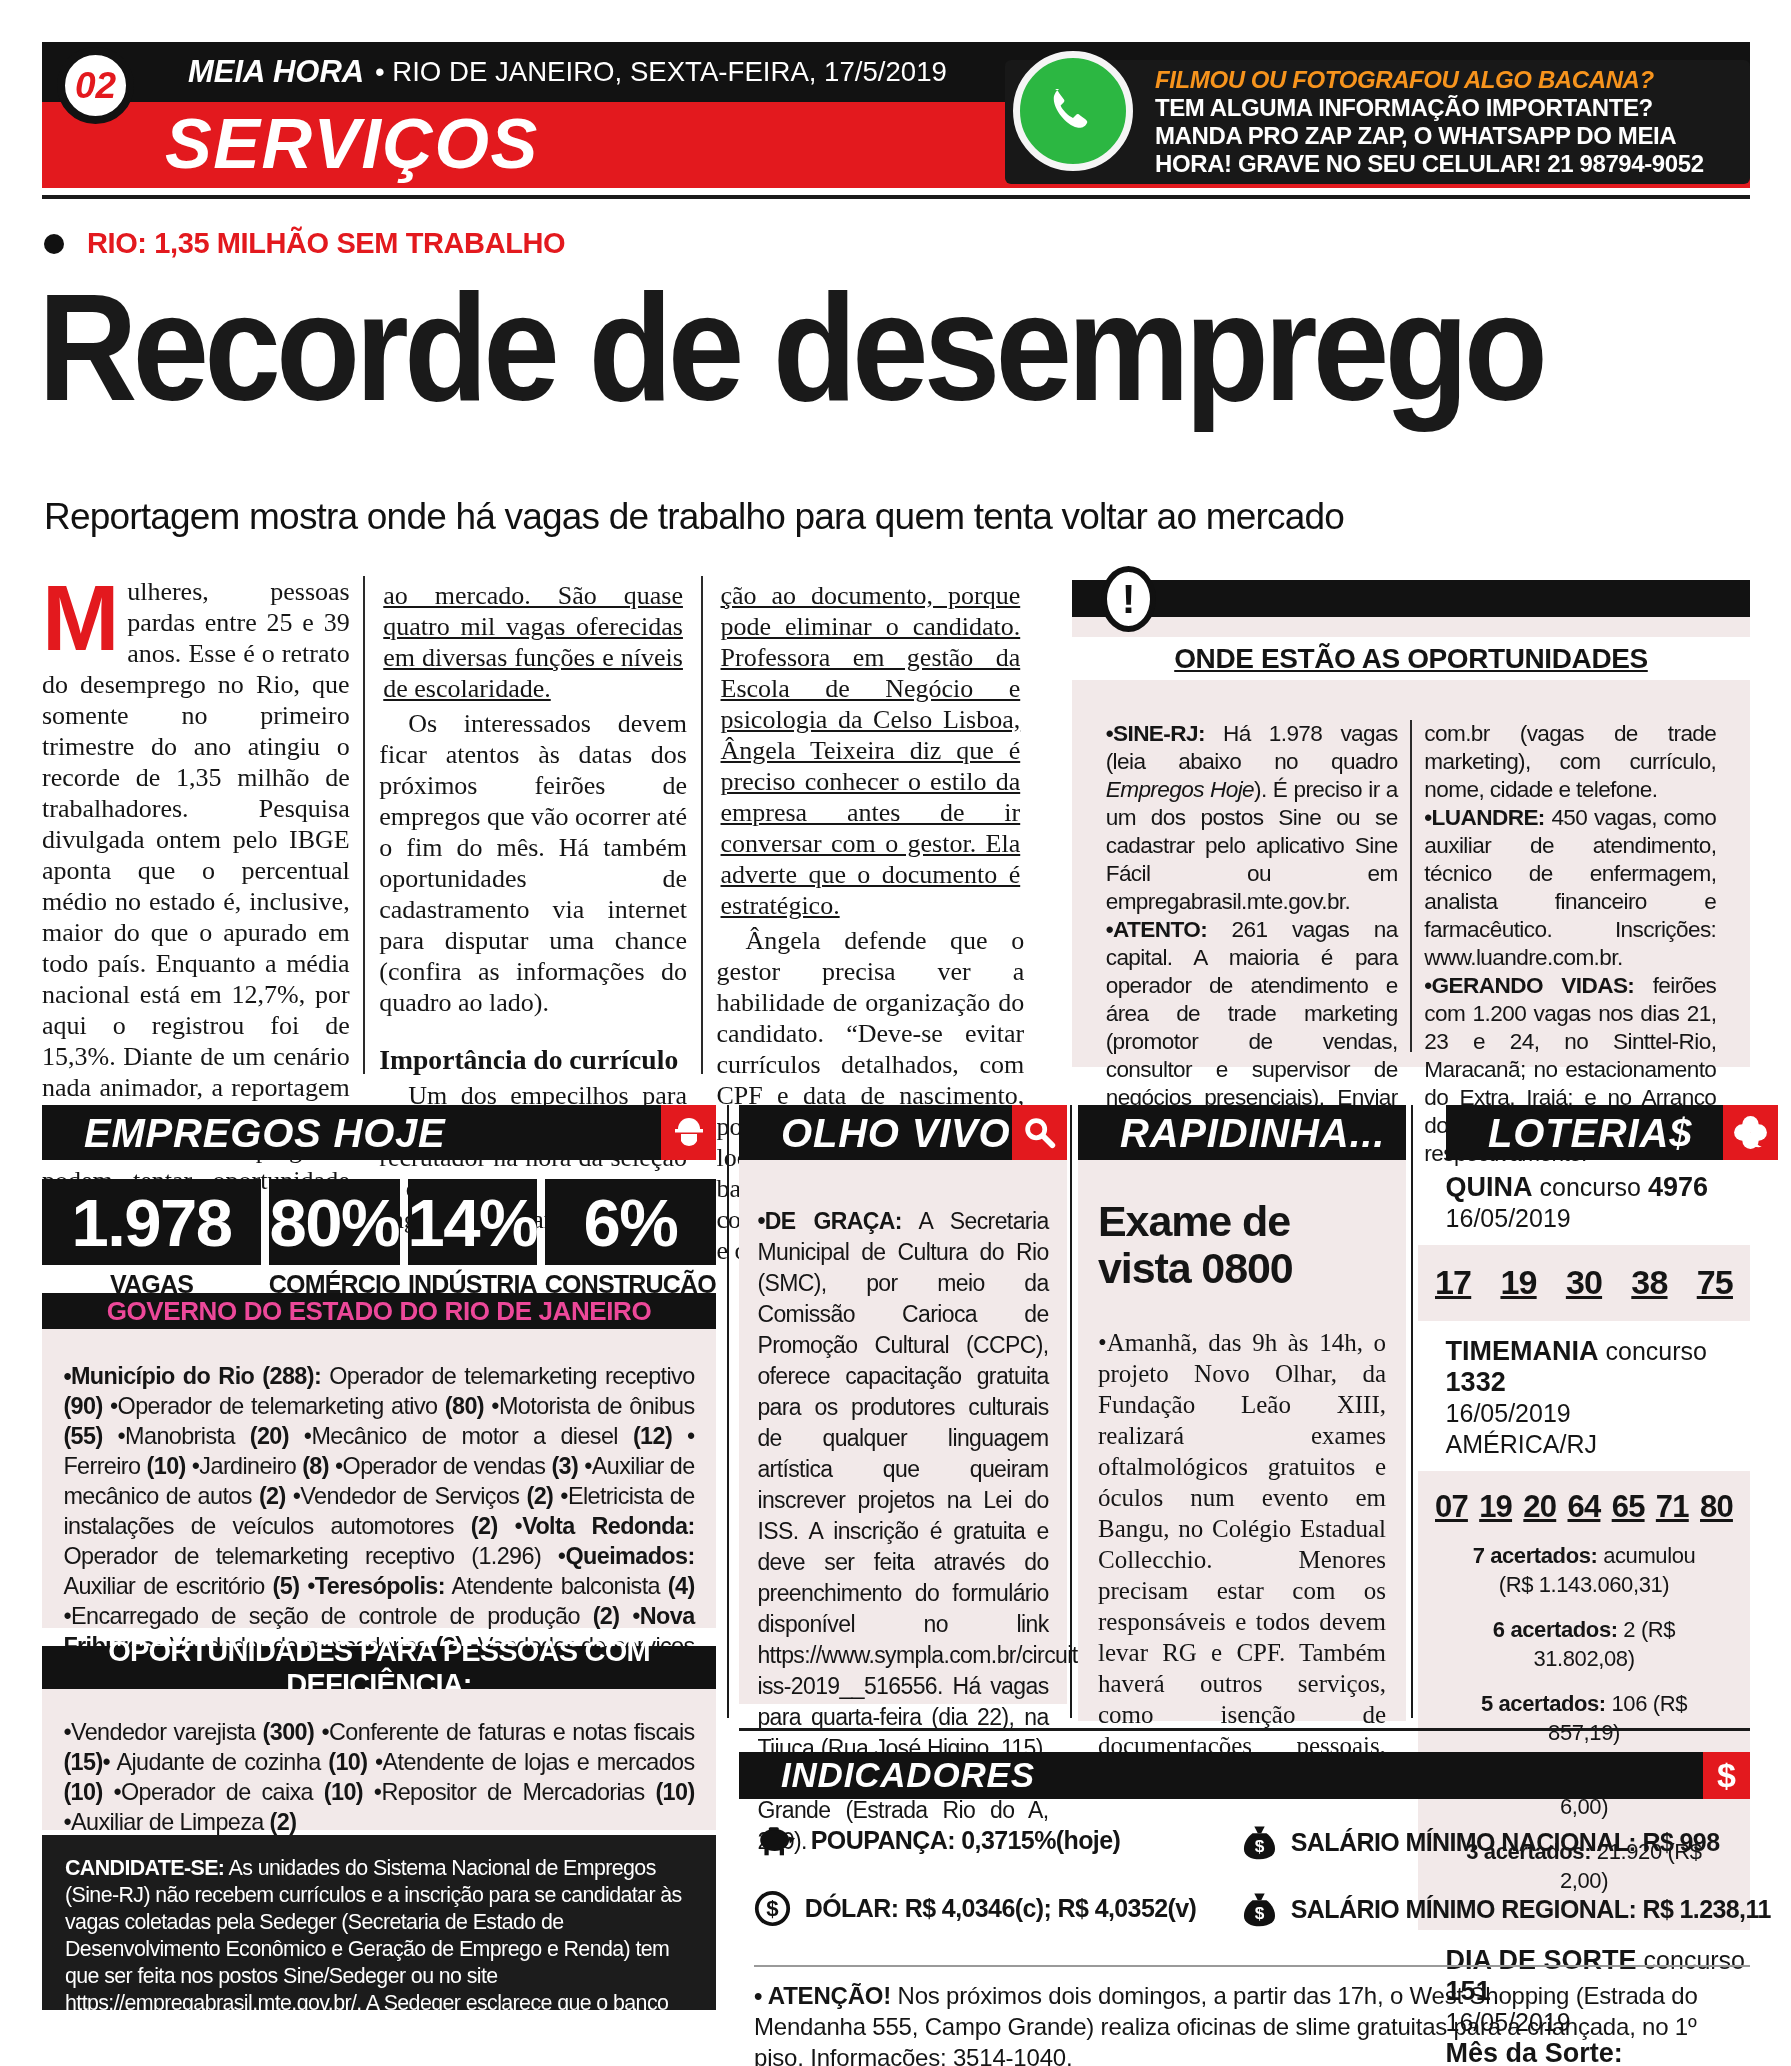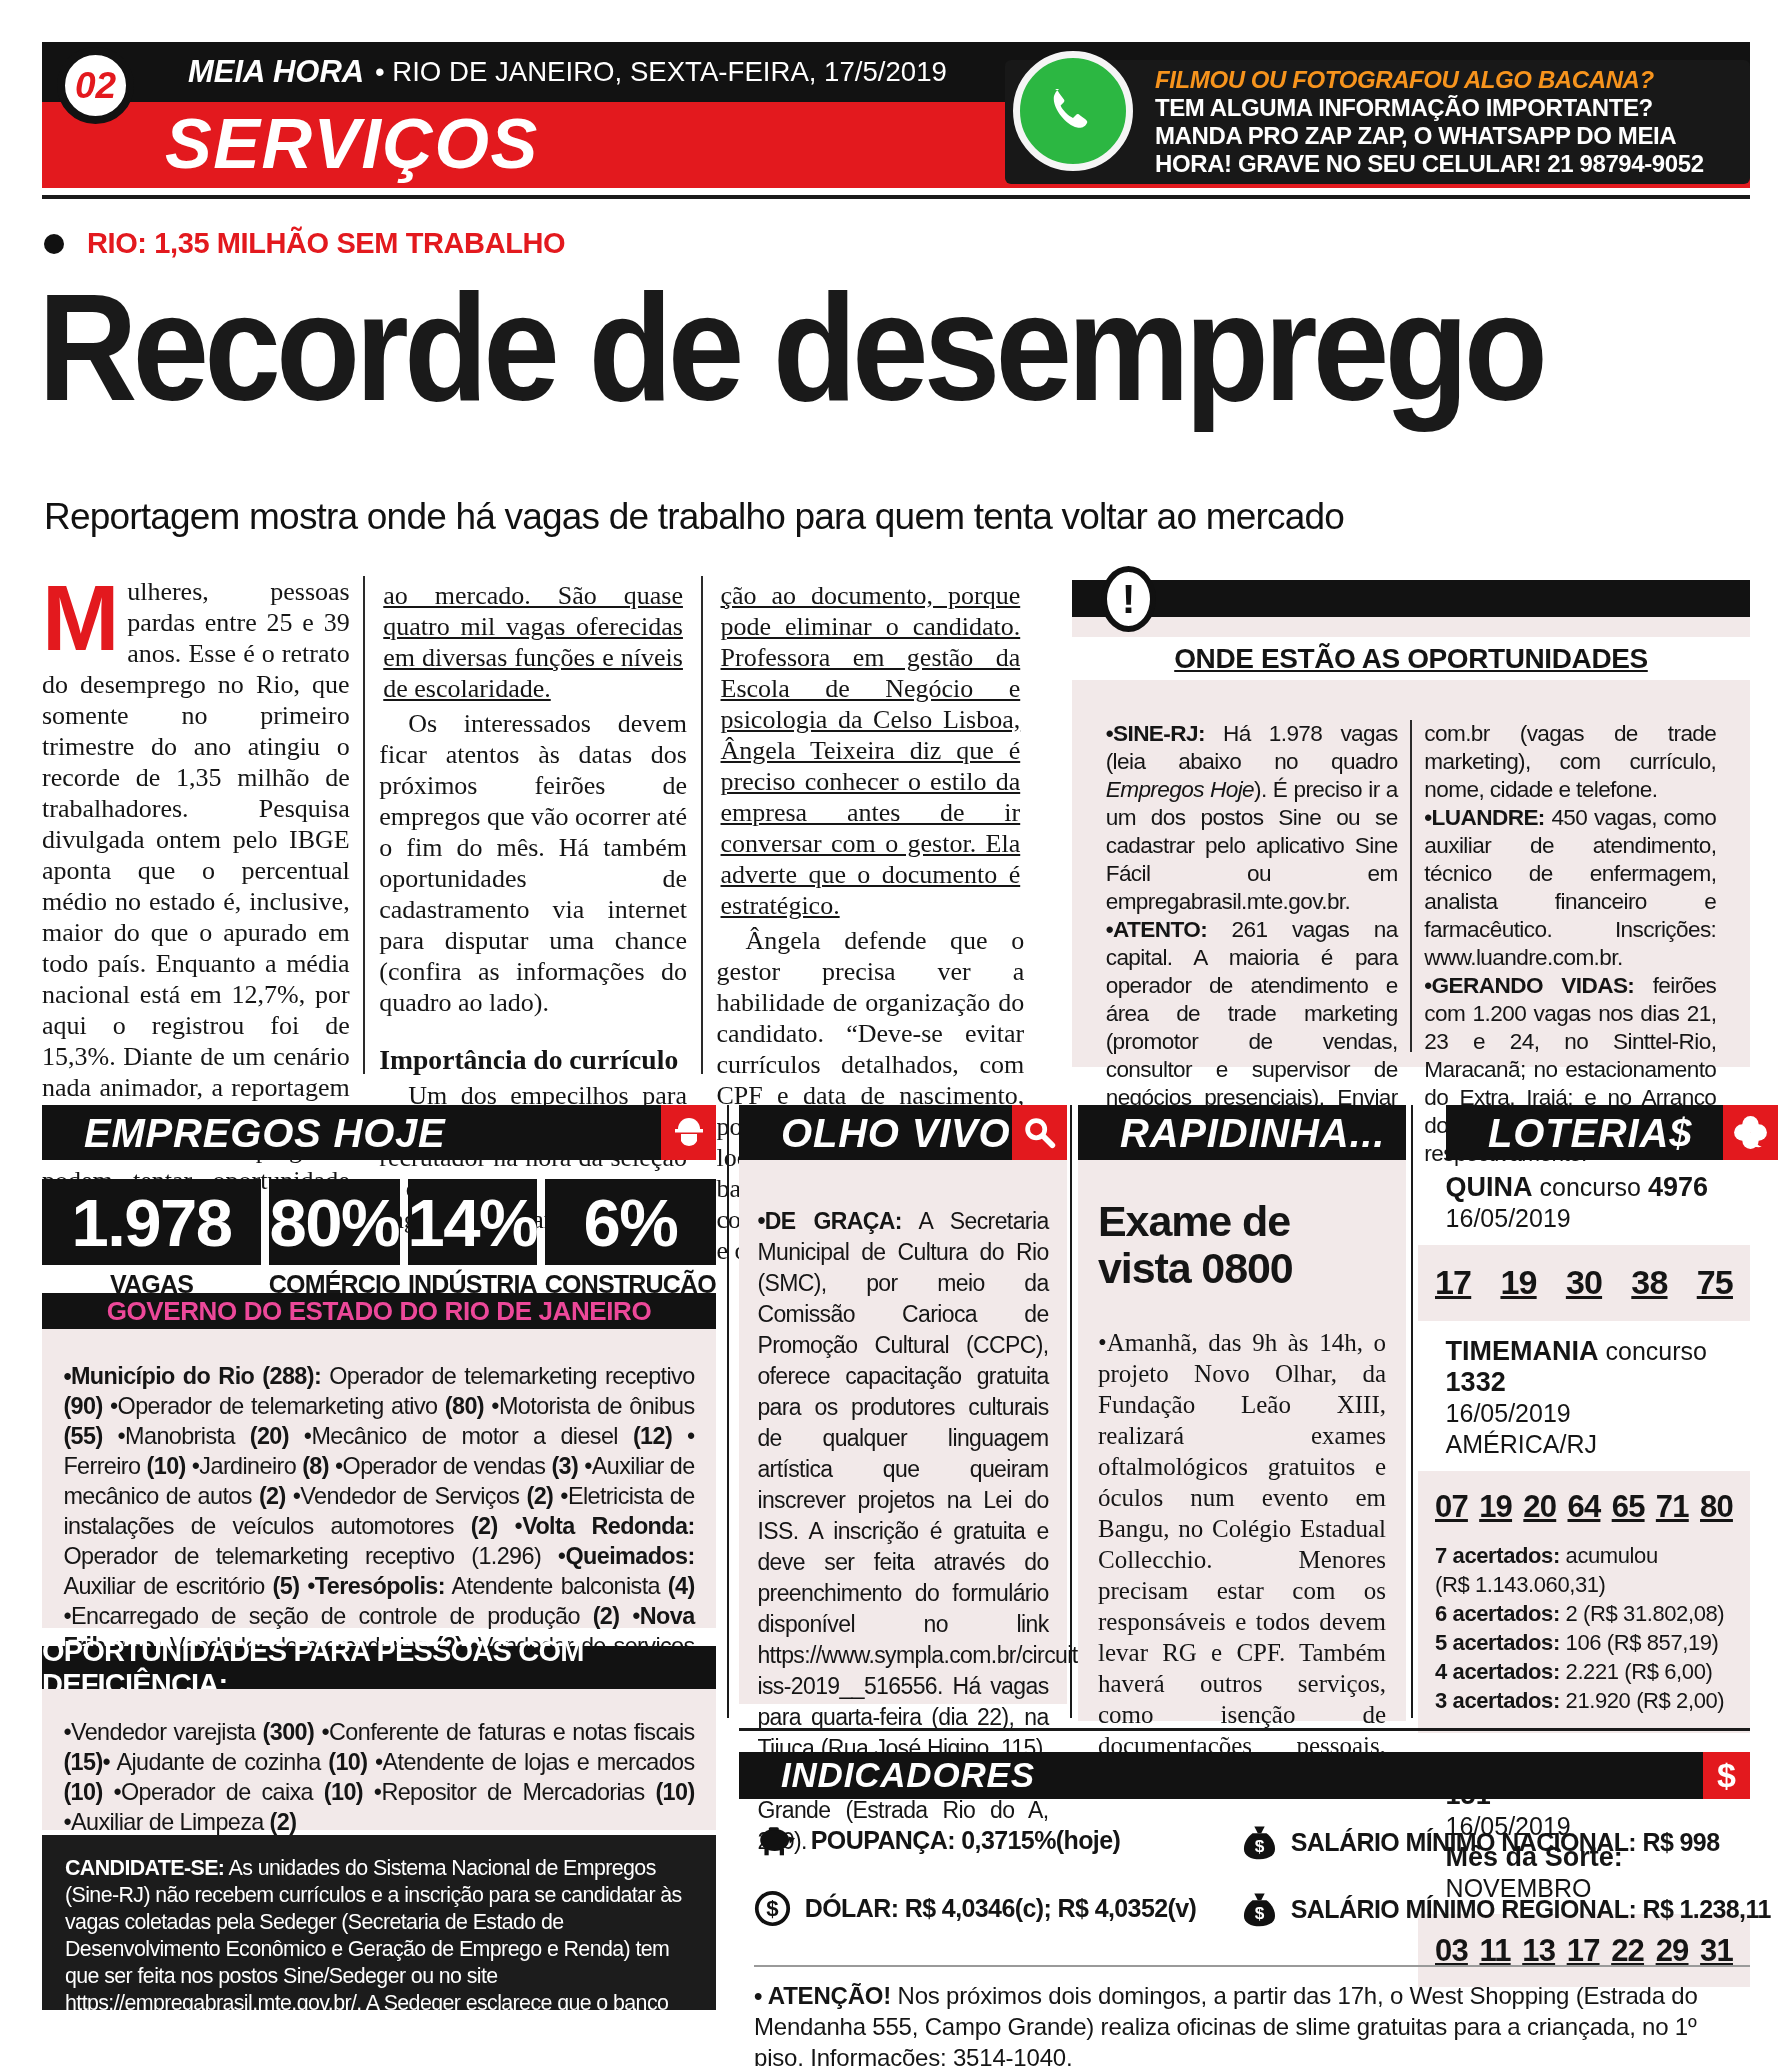--- a/index.html
+++ b/index.html
@@ -80,21 +80,21 @@
   .stat-box{background:#121212;height:86px;display:flex;align-items:center;justify-content:center;}
   .stat-val{color:#fff;font-weight:bold;font-size:67px;letter-spacing:-1.5px;}
   .stat-label{text-align:center;font-weight:bold;font-size:25px;margin-top:4.6px;letter-spacing:-0.8px;}
   .s-wide{flex:1.75;} .s-norm{flex:1;}
   .gov-bar{left:42px;top:1293px;width:674px;height:37px;background:#121212;display:flex;
            align-items:center;justify-content:center;}
   .gov-bar span{color:#ec4899;font-weight:bold;font-size:26px;letter-spacing:-0.4px;}
   .jobs-box{left:42px;top:1329px;width:674px;height:299px;padding:32px 21.4px;}
   .flowtext{font-size:23.4px;line-height:30px;letter-spacing:-0.6px;text-align:justify;}
   .pcd-bar{left:42px;top:1646px;width:674px;height:43px;background:#121212;display:flex;
-           align-items:center;justify-content:center;}
+           align-items:center;justify-content:center;text-align:center;}
   .pcd-bar span{color:#fff;font-weight:bold;font-size:29px;letter-spacing:-0.8px;}
   .pcd-box{left:42px;top:1689px;width:674px;height:141px;padding:27.6px 21.4px;}
   .candidate-box{left:42px;top:1835px;width:674px;height:175px;background:#1c1c1c;color:#fff;
                  box-sizing:border-box;padding:20px 23px;}
   .candidate-box .flowtext{font-size:21.4px;line-height:27px;text-align:left;}
 
   
   .ov-bar{left:739px;top:1105px;width:328px;}
   .ov-box{left:739px;top:1160px;width:328px;height:544px;padding:46px 18.4px;}
   .ov-box .flowtext{font-size:23px;line-height:31px;}
@@ -105,21 +105,21 @@
 
   
   .lt-bar{left:1418px;top:1105px;width:332px;margin-left:28px;}
   .lt-area{left:1418px;top:1160px;width:332px;}
   .lt-head{padding:12.3px 0 7.7px 27.6px;font-size:25px;line-height:31px;}
   .lt-head b{font-size:27px;}
   .lt-band{background:#f2e9e9;padding:18.4px 17px;margin:3.1px 0;}
   .numbers{display:flex;justify-content:space-between;font-weight:bold;font-size:34px;letter-spacing:-0.8px;text-decoration:underline;}
   .numbers-7{font-size:31px;}
   .prizes{margin-top:15.3px;font-size:22px;line-height:29px;letter-spacing:-0.4px;}
-  .prize{margin:0;}
+  .prize{margin:16px;text-align:center;}
 
   
   .vline{background:#1a1a1a;width:2.3px;}
   .hrule2{left:739px;top:1728px;width:1011px;height:3.1px;background:#1a1a1a;}
   .ind-bar{left:739px;top:1752px;width:1011px;height:47px;background:#121212;}
   .ind-bar .sectitle{font-size:35px;top:3.1px;}
   .ind-bar .icon-box{width:47px;height:47px;}
   .dollar-glyph{color:#fff;font-weight:bold;font-size:34px;}
   .ind-row{position:absolute;display:flex;align-items:center;gap:13.8px;}
   .ind-text{font-weight:bold;font-size:25px;letter-spacing:-0.6px;}

